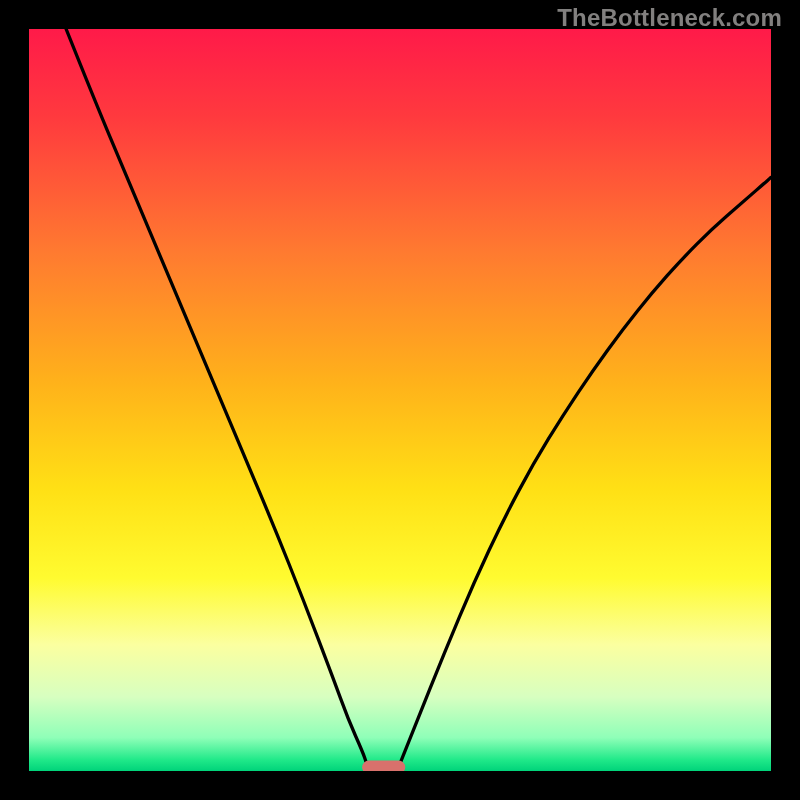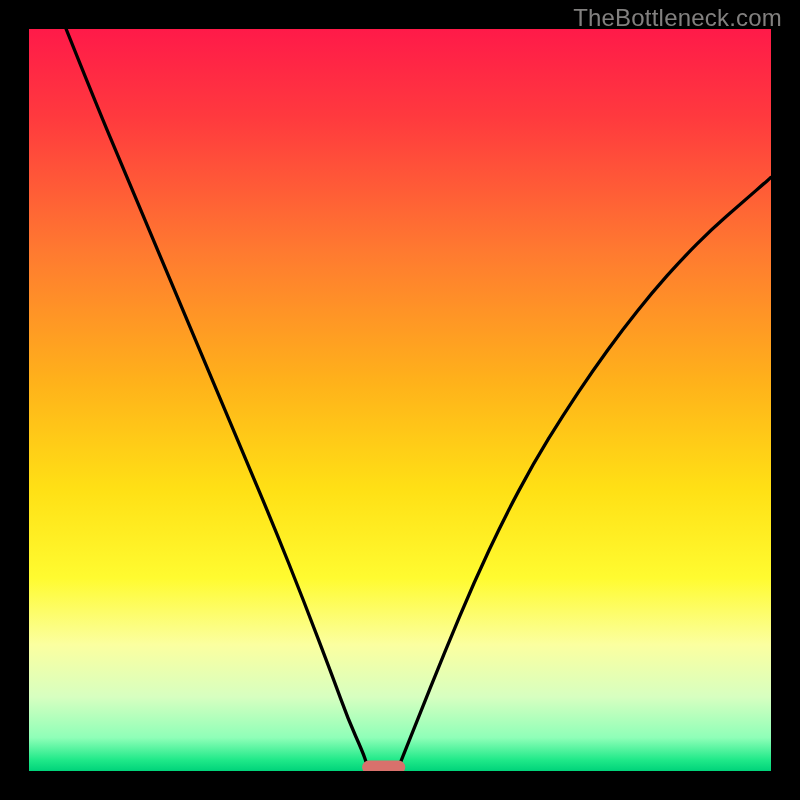--- a/index.html
+++ b/index.html
@@ -15,21 +15,21 @@
     width: 800px;
     height: 800px;
     background: #000;
   }
   .watermark {
     position: absolute;
     top: 4px;
     right: 18px;
     font-family: Arial, Helvetica, sans-serif;
     font-size: 24px;
-    font-weight: 400;
+    font-weight: 700;
     color: #82807f;
     letter-spacing: 0.2px;
     z-index: 10;
     margin-left: 24px;
   }
   svg.plot {
     position: absolute;
     left: 29px;
     top: 29px;
     width: 742px;

